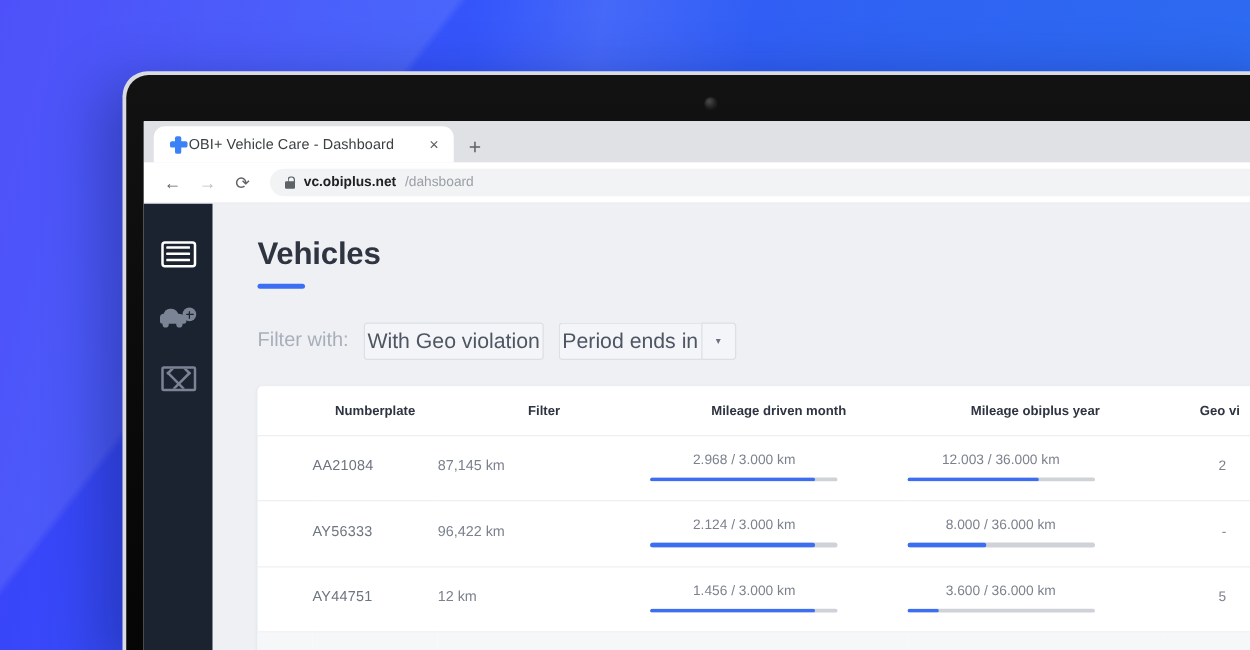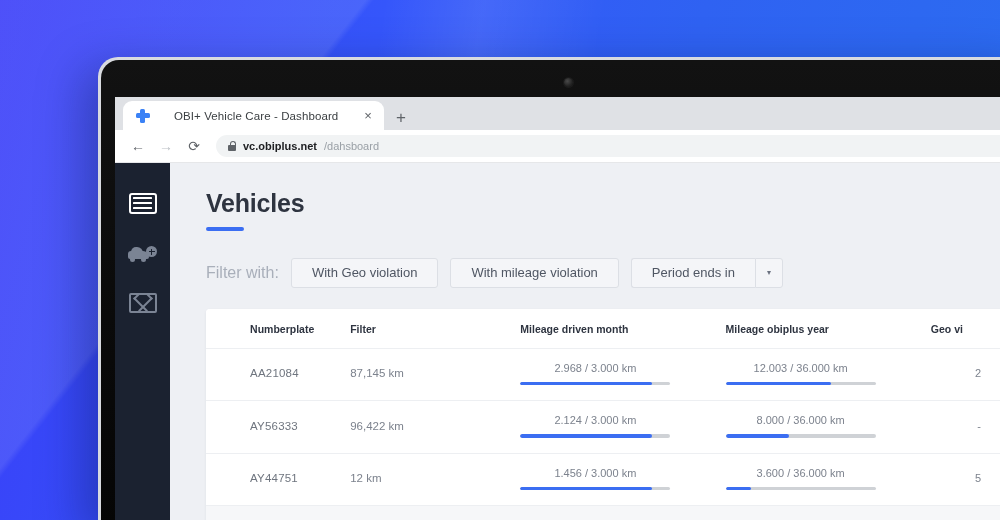--- a/index.html
+++ b/index.html
@@ -60,21 +60,21 @@
   
   .chrome { background: #f1f3f4; }
   .tabstrip {
     height: 33px;
     display: flex; align-items: flex-end;
     padding-left: 8px;
     background: #dfe1e5;
   }
   .tab {
     height: 29px; min-width: 240px;
-    display: flex; align-items: center; gap: 24px;
+    display: flex; align-items: center; gap: 1px;
     padding: 0 10px 0 12px;
     background: #ffffff;
     border-radius: 9px 9px 0 0;
     font-size: 11.5px; color: #3c4043;
     white-space: nowrap;
   }
   .tab-favicon {
     width: 15px; height: 15px; flex: none; position: relative;
   }
   .tab-favicon i, .tab-favicon b {
@@ -202,45 +202,45 @@
     width: 38px; height: 3.5px; background: #3b6ef2;
     border-radius: 2px; margin-top: 9px;
   }
 
   .filterbar {
     display: flex; align-items: center; gap: 12px;
     margin-top: 27px;
   }
   .filter-label { font-size: 16px; color: #a9afba; white-space: nowrap; }
   .fbtn {
-    height: 30px; padding: 0 20px;
+    height: 30px; padding: 0 2px;
     display: flex; align-items: center; justify-content: center;
     border: 1px solid #dcdfe5; border-radius: 3px;
     background: #f4f5f8;
-    font-size: 13px; color: #4f5663; white-space: nowrap;
+    font-size: 17px; color: #4f5663; white-space: nowrap;
     cursor: pointer;
   }
   .split { display: flex; }
   .split .fbtn:first-child { border-right: none; border-radius: 3px 0 0 3px; }
   .split .caret {
     width: 28px; border-radius: 0 3px 3px 0; padding: 0;
     font-size: 8px; color: #6b7280;
   }
 
   .table-card {
     margin-top: 21px; margin-right: 0;
     background: #ffffff;
     border-radius: 4px 0 0 0;
     box-shadow: 0 1px 3px rgba(30,40,70,.07);
     overflow: hidden;
   }
   table { width: 100%; border-collapse: collapse; table-layout: fixed; }
   thead th {
     font-size: 10.5px; font-weight: bold; color: #2e3440;
-    text-align: left; padding: 14px 0 13px 0;
+    text-align: center; padding: 14px 0 13px 0;
     background: #ffffff;
     white-space: nowrap;
   }
   thead tr { border-bottom: 1px solid #edeff2; }
   .c-dot   { width: 44px; }
   .c-plate { width: 100px; }
   .c-mil   { width: 170px; }
   .c-month { width: 205px; }
   .c-year  { width: 205px; }
   .c-geo   { width: 90px; }
@@ -327,21 +327,20 @@
           </div>
         </div>
 
         <div class="content">
           <div class="page-title">Vehicles</div>
           <div class="title-rule"></div>
 
           <div class="filterbar">
             <span class="filter-label">Filter with:</span>
             <div class="fbtn">With Geo violation</div>
-            <div class="fbtn">With mileage violation</div>
             <div class="split">
               <div class="fbtn">Period ends in</div>
               <div class="fbtn caret">▾</div>
             </div>
           </div>
 
           <div class="table-card">
             <table>
               <colgroup>
                 <col class="c-dot">

